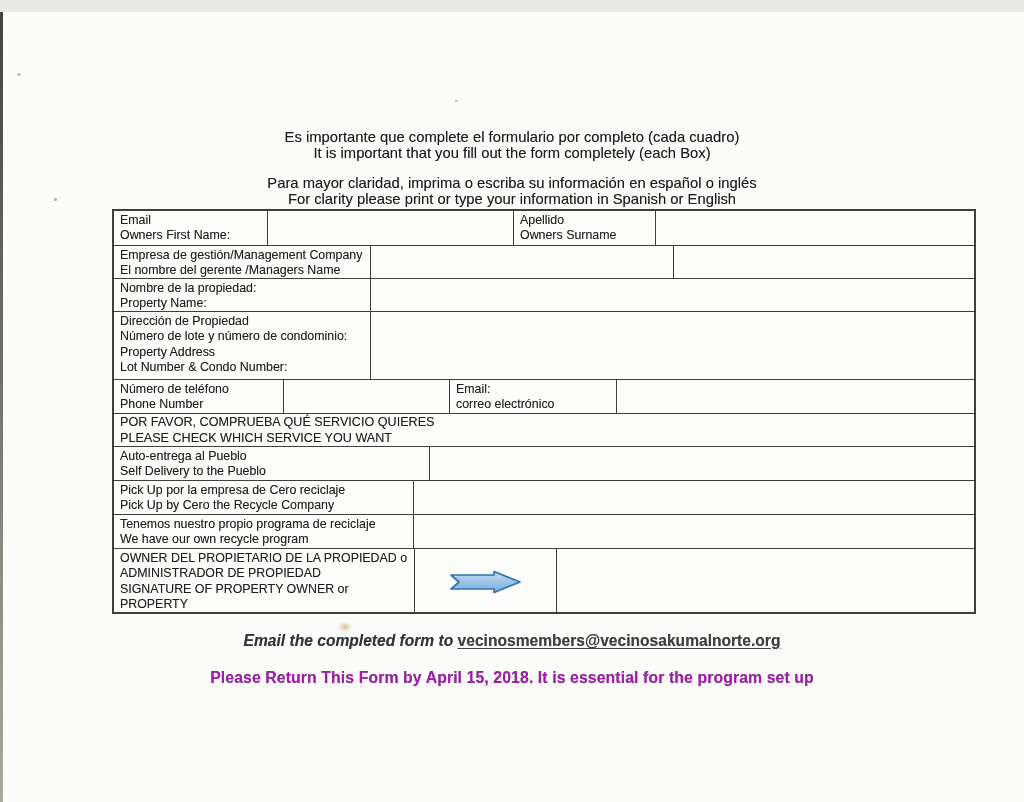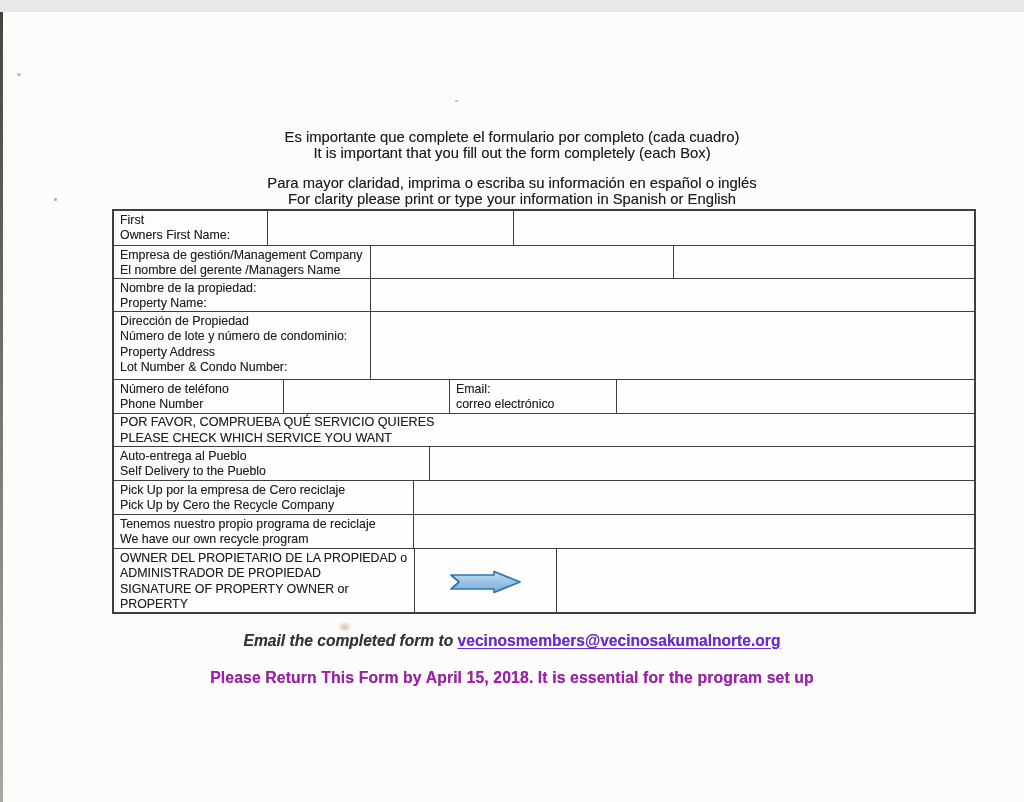--- a/index.html
+++ b/index.html
@@ -73,24 +73,28 @@
   </div>
   <div class="hdr" style="top:163px;">
     <div>Para mayor claridad, imprima o escriba su información en español o inglés</div>
     <div>For clarity please print or type your information in Spanish or English</div>
   </div>
 
   <div class="tbl">
 
     <div class="row" style="height:34px;">
       <div class="cell fixed" style="width:153px;">
-        <div>First</div>
+        <div>Email</div>
         <div>Owners First Name:</div>
       </div>
       <div class="cell fixed" style="width:246px;"></div>
+      <div class="cell fixed" style="width:142px;">
+        <div>Apellido</div>
+        <div>Owners Surname</div>
+      </div>
       <div class="cell grow"></div>
     </div>
 
     <div class="row" style="height:33px;">
       <div class="cell fixed" style="width:256px;">
         <div>Empresa de gestión/Management Company</div>
         <div>El nombre del gerente /Managers Name</div>
       </div>
       <div class="cell fixed" style="width:303px;"></div>
       <div class="cell grow"></div>
@@ -177,17 +181,17 @@
           <polygon points="3,5 46,5 46,1.5 72,12 46,22.5 46,19 3,19 11,12" fill="url(#ag)" stroke="#2e74b5" stroke-width="1.7" stroke-linejoin="round"></polygon>
         </svg>
       </div>
       <div class="cell grow"></div>
     </div>
 
   </div>
 
   <div class="smudge"></div>
   <div class="footer-email">
-    <span class="prefix">Email the completed form to </span><span class="mail" id="mail-link" style="color: #6d28d9;">vecinosmembers@vecinosakumalnorte.org</span>
+    <span class="prefix">Email the completed form to </span><span class="mail" id="mail-link" style="color: #404040;">vecinosmembers@vecinosakumalnorte.org</span>
   </div>
   <div class="footer-return">Please Return This Form by April 15, 2018. It is essential for the program set up</div>
 
 </div>
 
 </body></html>

